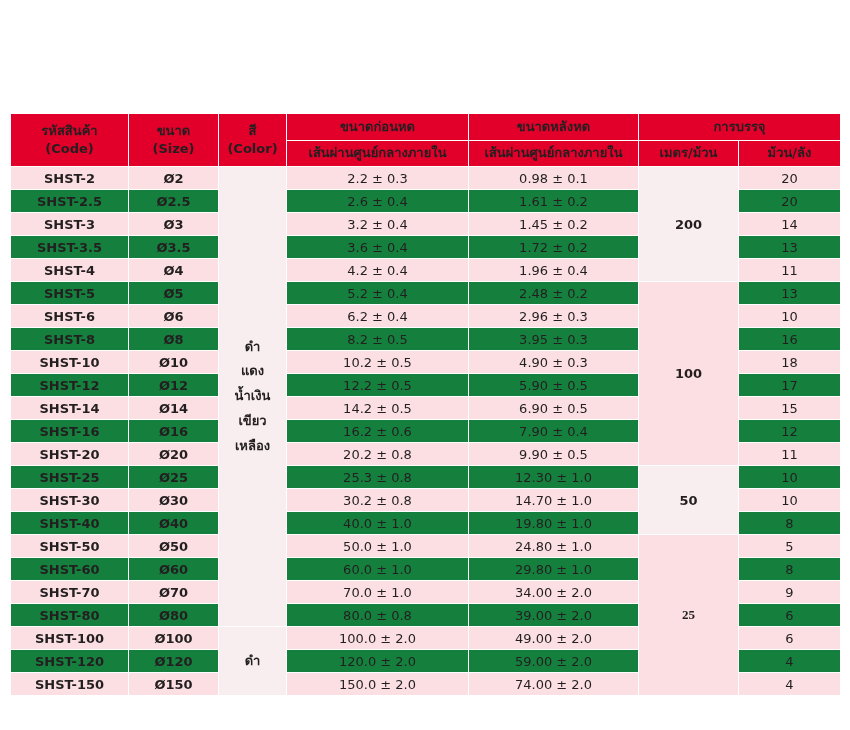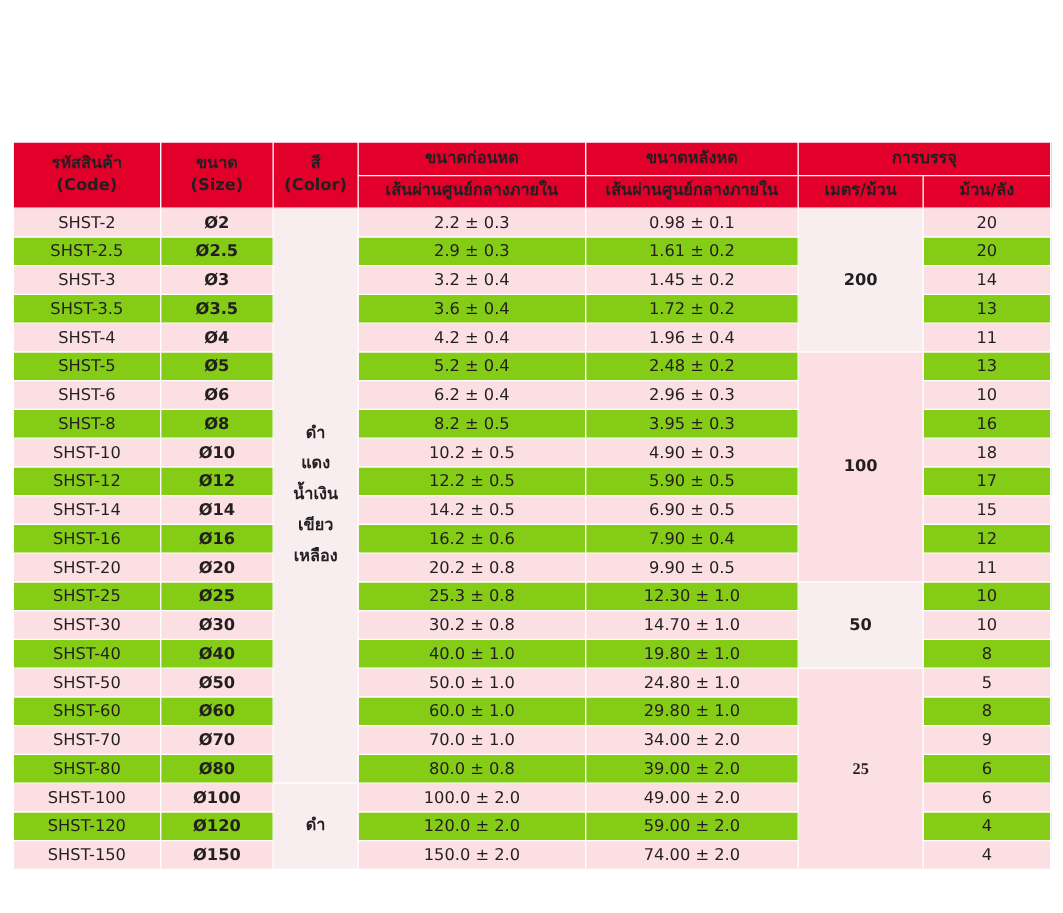--- a/index.html
+++ b/index.html
@@ -52,26 +52,26 @@
   col.c-color  { width: 68px;  }
   col.c-before { width: 182px; }
   col.c-after  { width: 170px; }
   col.c-meters { width: 100px; }
   col.c-rolls  { width: 102px; }
 
   tbody tr td {
     height: 22px;
   }
   tbody tr.odd td { background: #fbdfe3; }
-  tbody tr.even td { background: #84cc16; }
+  tbody tr.even td { background: #15803d; }
 
   td.code {
     text-align: left;
     padding-left: 8px;
-    font-weight: normal;
+    font-weight: bold;
     font-size: 13px;
   }
   td.size {
     font-weight: bold;
     font-size: 13px;
   }
   td.num {
     font-size: 13px;
   }
   td.color-cell {
@@ -143,21 +143,21 @@
             </div>
           </td>
           <td class="num">2.2 ± 0.3</td>
           <td class="num">0.98 ± 0.1</td>
           <td class="pack-cell pack-200" rowspan="5">200</td>
           <td class="num">20</td>
         </tr>
         <tr class="even">
           <td class="code">SHST-2.5</td>
           <td class="size">Ø2.5</td>
-          <td class="num">2.9 ± 0.3</td>
+          <td class="num">2.6 ± 0.4</td>
           <td class="num">1.61 ± 0.2</td>
           <td class="num">20</td>
         </tr>
         <tr class="odd">
           <td class="code">SHST-3</td>
           <td class="size">Ø3</td>
           <td class="num">3.2 ± 0.4</td>
           <td class="num">1.45 ± 0.2</td>
           <td class="num">14</td>
         </tr>

